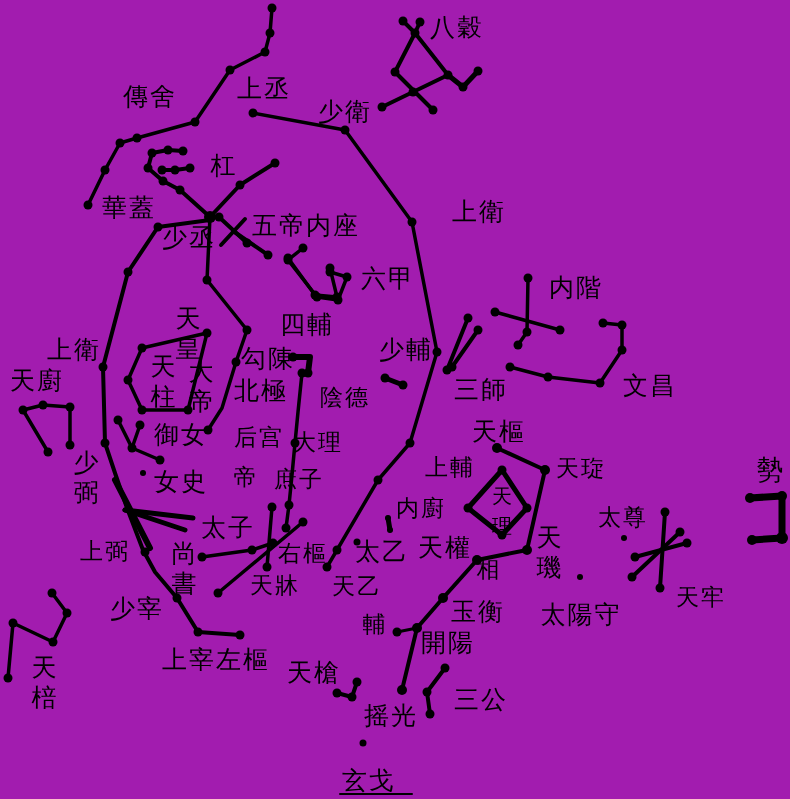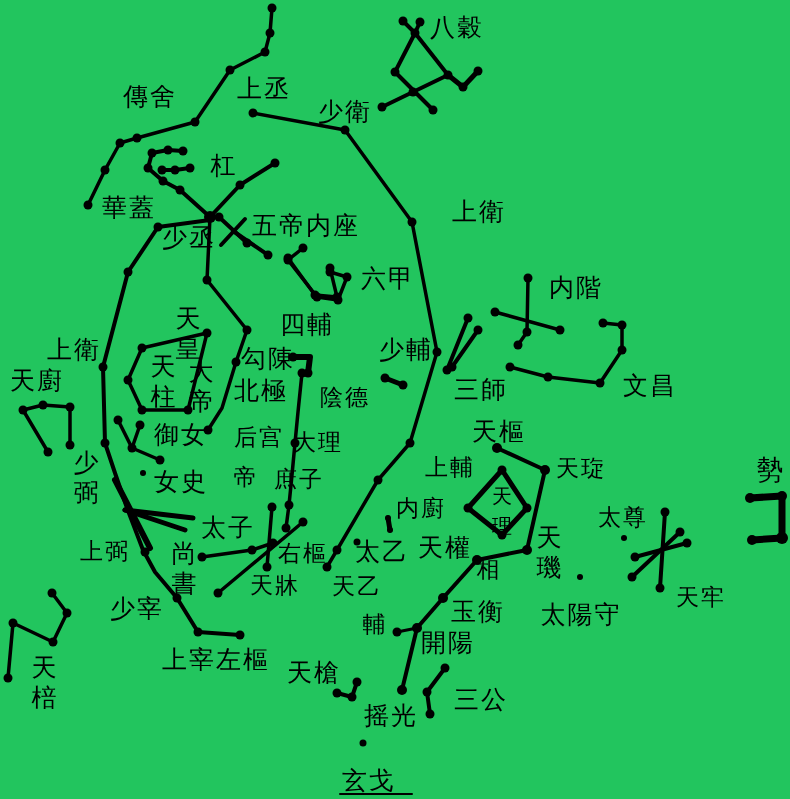--- a/index.html
+++ b/index.html
@@ -1,16 +1,16 @@
 <!DOCTYPE html>
 <html><head>
 <meta charset="utf-8">
 <style>
   html,body{margin:0;padding:0;background:#ffffff;}
-  #stage{position:relative;width:790px;height:799px;background:#22c55e;overflow:hidden;}
+  #stage{position:relative;width:790px;height:799px;background:#a21caf;overflow:hidden;}
   svg{display:block;}
   text{font-family:"DejaVu Serif","Liberation Serif",serif;fill:#000;}
 </style>
 </head>
 <body>
 
 <div id="stage">
   <svg id="chart" width="790" height="799" viewBox="0 0 790 799" xmlns="http://www.w3.org/2000/svg">
       <polyline points="272,8 270,33 265,52 230,70 195,122 137,138 120,143 105,170 88,205" fill="none" stroke="#000000" stroke-width="3.5" stroke-linecap="round" stroke-linejoin="round"></polyline>
       <polyline points="253,113 345,130 412,222 437,352 410,443 378,480 337,550 327,567" fill="none" stroke="#000000" stroke-width="3.5" stroke-linecap="round" stroke-linejoin="round"></polyline>

